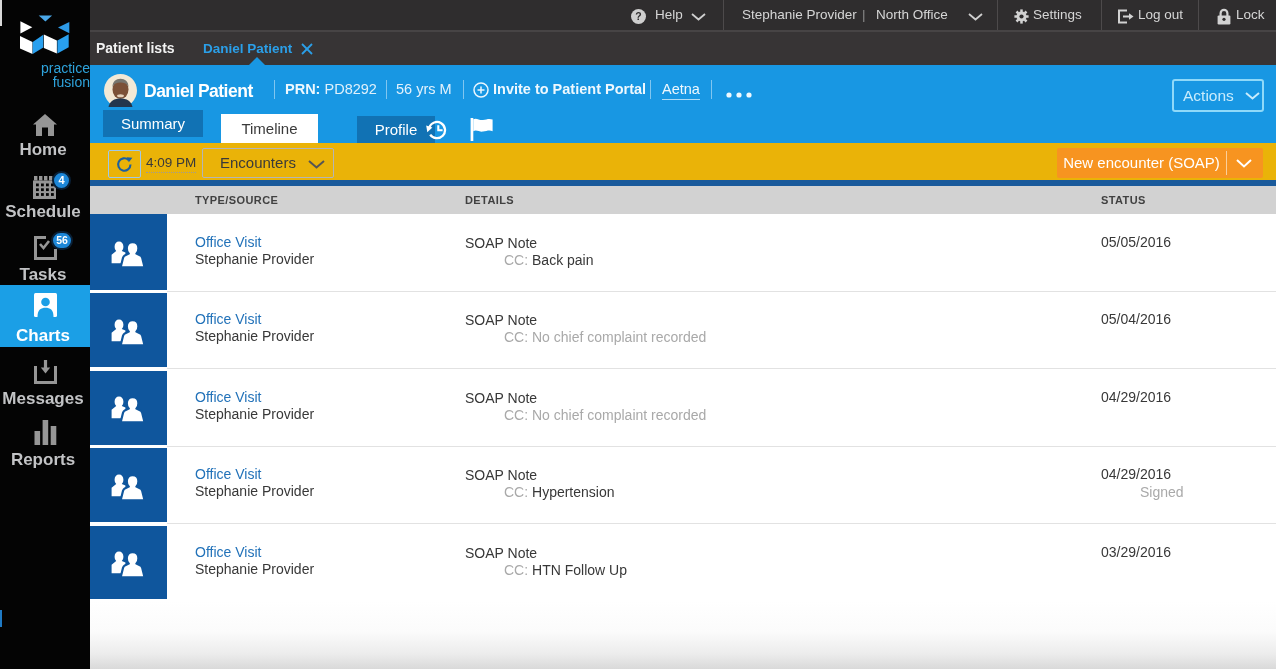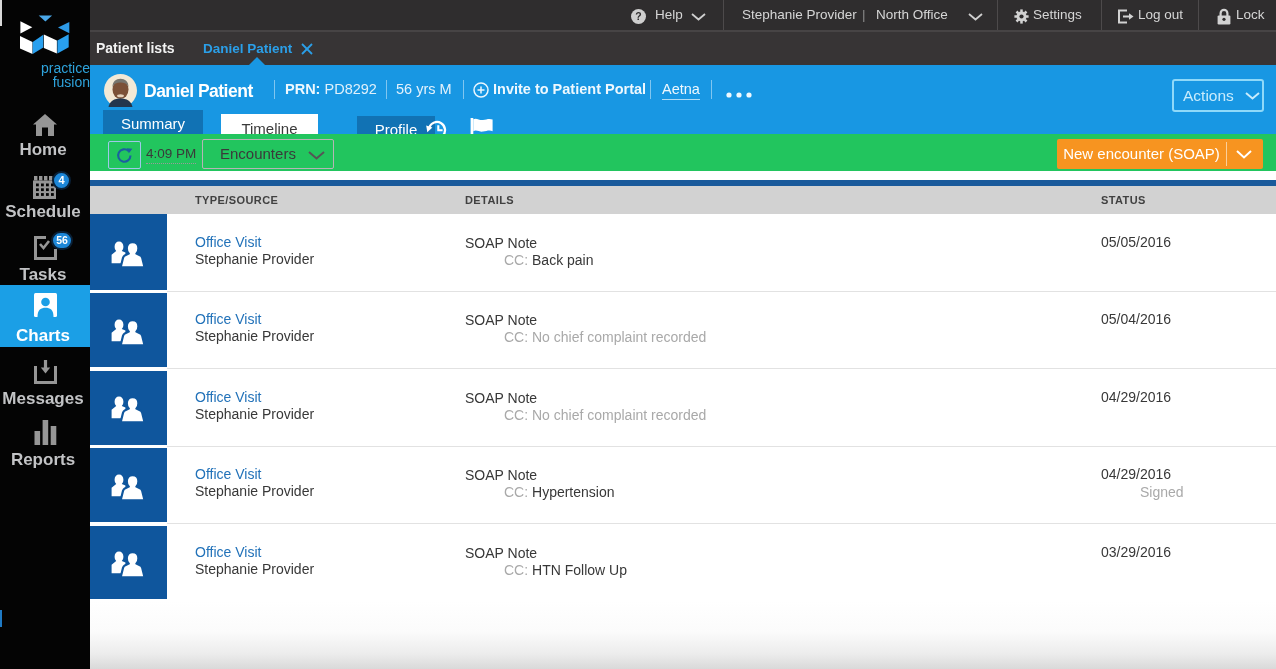--- a/index.html
+++ b/index.html
@@ -15,21 +15,21 @@
 
 #tabbar { left:90px; top:32px; width:1186px; height:33px; background:#373435; }
 
 #bluehead { left:90px; top:65px; width:1186px; height:78px; background:#1897e3; }
 .bh-sep { position:absolute; top:80px; width:1px; height:19px; background:rgba(255,255,255,.45); }
 .bh-txt { position:absolute; top:79px; height:21px; line-height:21px; color:#eef8fe; font-size:14.5px; white-space:nowrap;}
 
 .ptab { position:absolute; top:116px; height:27px; line-height:27px; text-align:center;
   background:#1172b4; color:#fff; font-size:15px; }
 
-#toolbar { left:90px; top:134px; width:1186px; height:37px; background:#22c55e; }
+#toolbar { left:90px; top:143px; width:1186px; height:37px; background:#eab308; }
 #navline { left:90px; top:180px; width:1186px; height:6px; background:#1a5a9b; }
 #gridhead { left:90px; top:186px; width:1186px; height:28px; background:#d2d2d2; }
 .gh { position:absolute; top:0; height:24px; line-height:28px; font-size:11px; font-weight:bold;
   color:#414141; letter-spacing:.4px; }
 
 #bluecol { left:90px; top:214px; width:77px; height:384.5px; background:#0f569d; }
 .rowline-w { position:absolute; left:90px; width:77px; height:3.5px; background:#fff; }
 .rowline-g { position:absolute; left:167px; width:1109px; height:1px; background:#e2e2e2; }
 .rtxt { position:absolute; height:20px; line-height:20px; font-size:14px; color:#383838; white-space:nowrap; }
 .link { color:#2272b9; }

